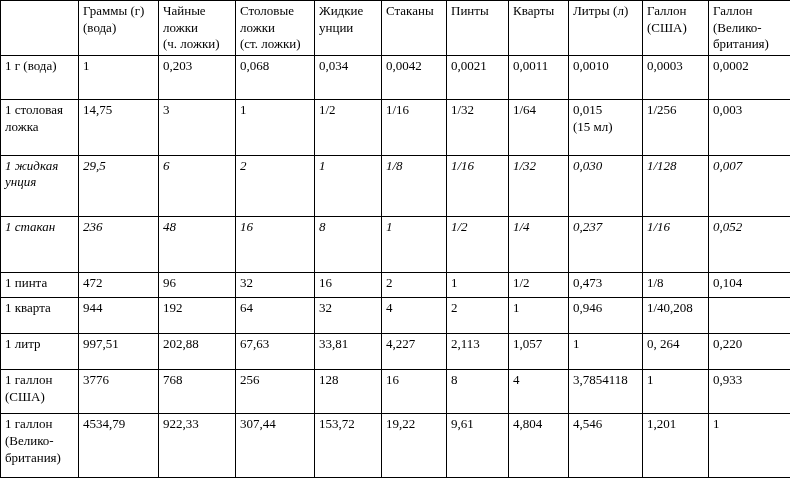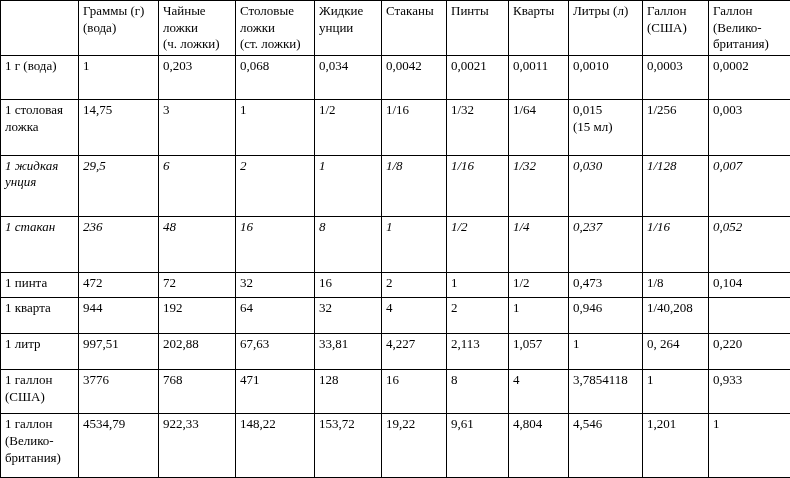--- a/index.html
+++ b/index.html
@@ -129,21 +129,21 @@
           <td>1</td>
           <td>1/2</td>
           <td>1/4</td>
           <td>0,237</td>
           <td>1/16</td>
           <td>0,052</td>
         </tr>
         <tr>
           <th>1 пинта</th>
           <td>472</td>
-          <td>72</td>
+          <td>96</td>
           <td>32</td>
           <td>16</td>
           <td>2</td>
           <td>1</td>
           <td>1/2</td>
           <td>0,473</td>
           <td>1/8</td>
           <td>0,104</td>
         </tr>
         <tr>
@@ -170,36 +170,36 @@
           <td>1,057</td>
           <td>1</td>
           <td>0, 264</td>
           <td>0,220</td>
         </tr>
         <tr>
           <th>1 галлон
 (США)</th>
           <td>3776</td>
           <td>768</td>
-          <td>471</td>
+          <td>256</td>
           <td>128</td>
           <td>16</td>
           <td>8</td>
           <td>4</td>
           <td>3,7854118</td>
           <td>1</td>
           <td>0,933</td>
         </tr>
         <tr>
           <th>1 галлон
 (Велико-
 британия)</th>
           <td>4534,79</td>
           <td>922,33</td>
-          <td>148,22</td>
+          <td>307,44</td>
           <td>153,72</td>
           <td>19,22</td>
           <td>9,61</td>
           <td>4,804</td>
           <td>4,546</td>
           <td>1,201</td>
           <td>1</td>
         </tr>
       </tbody>
   </table>

